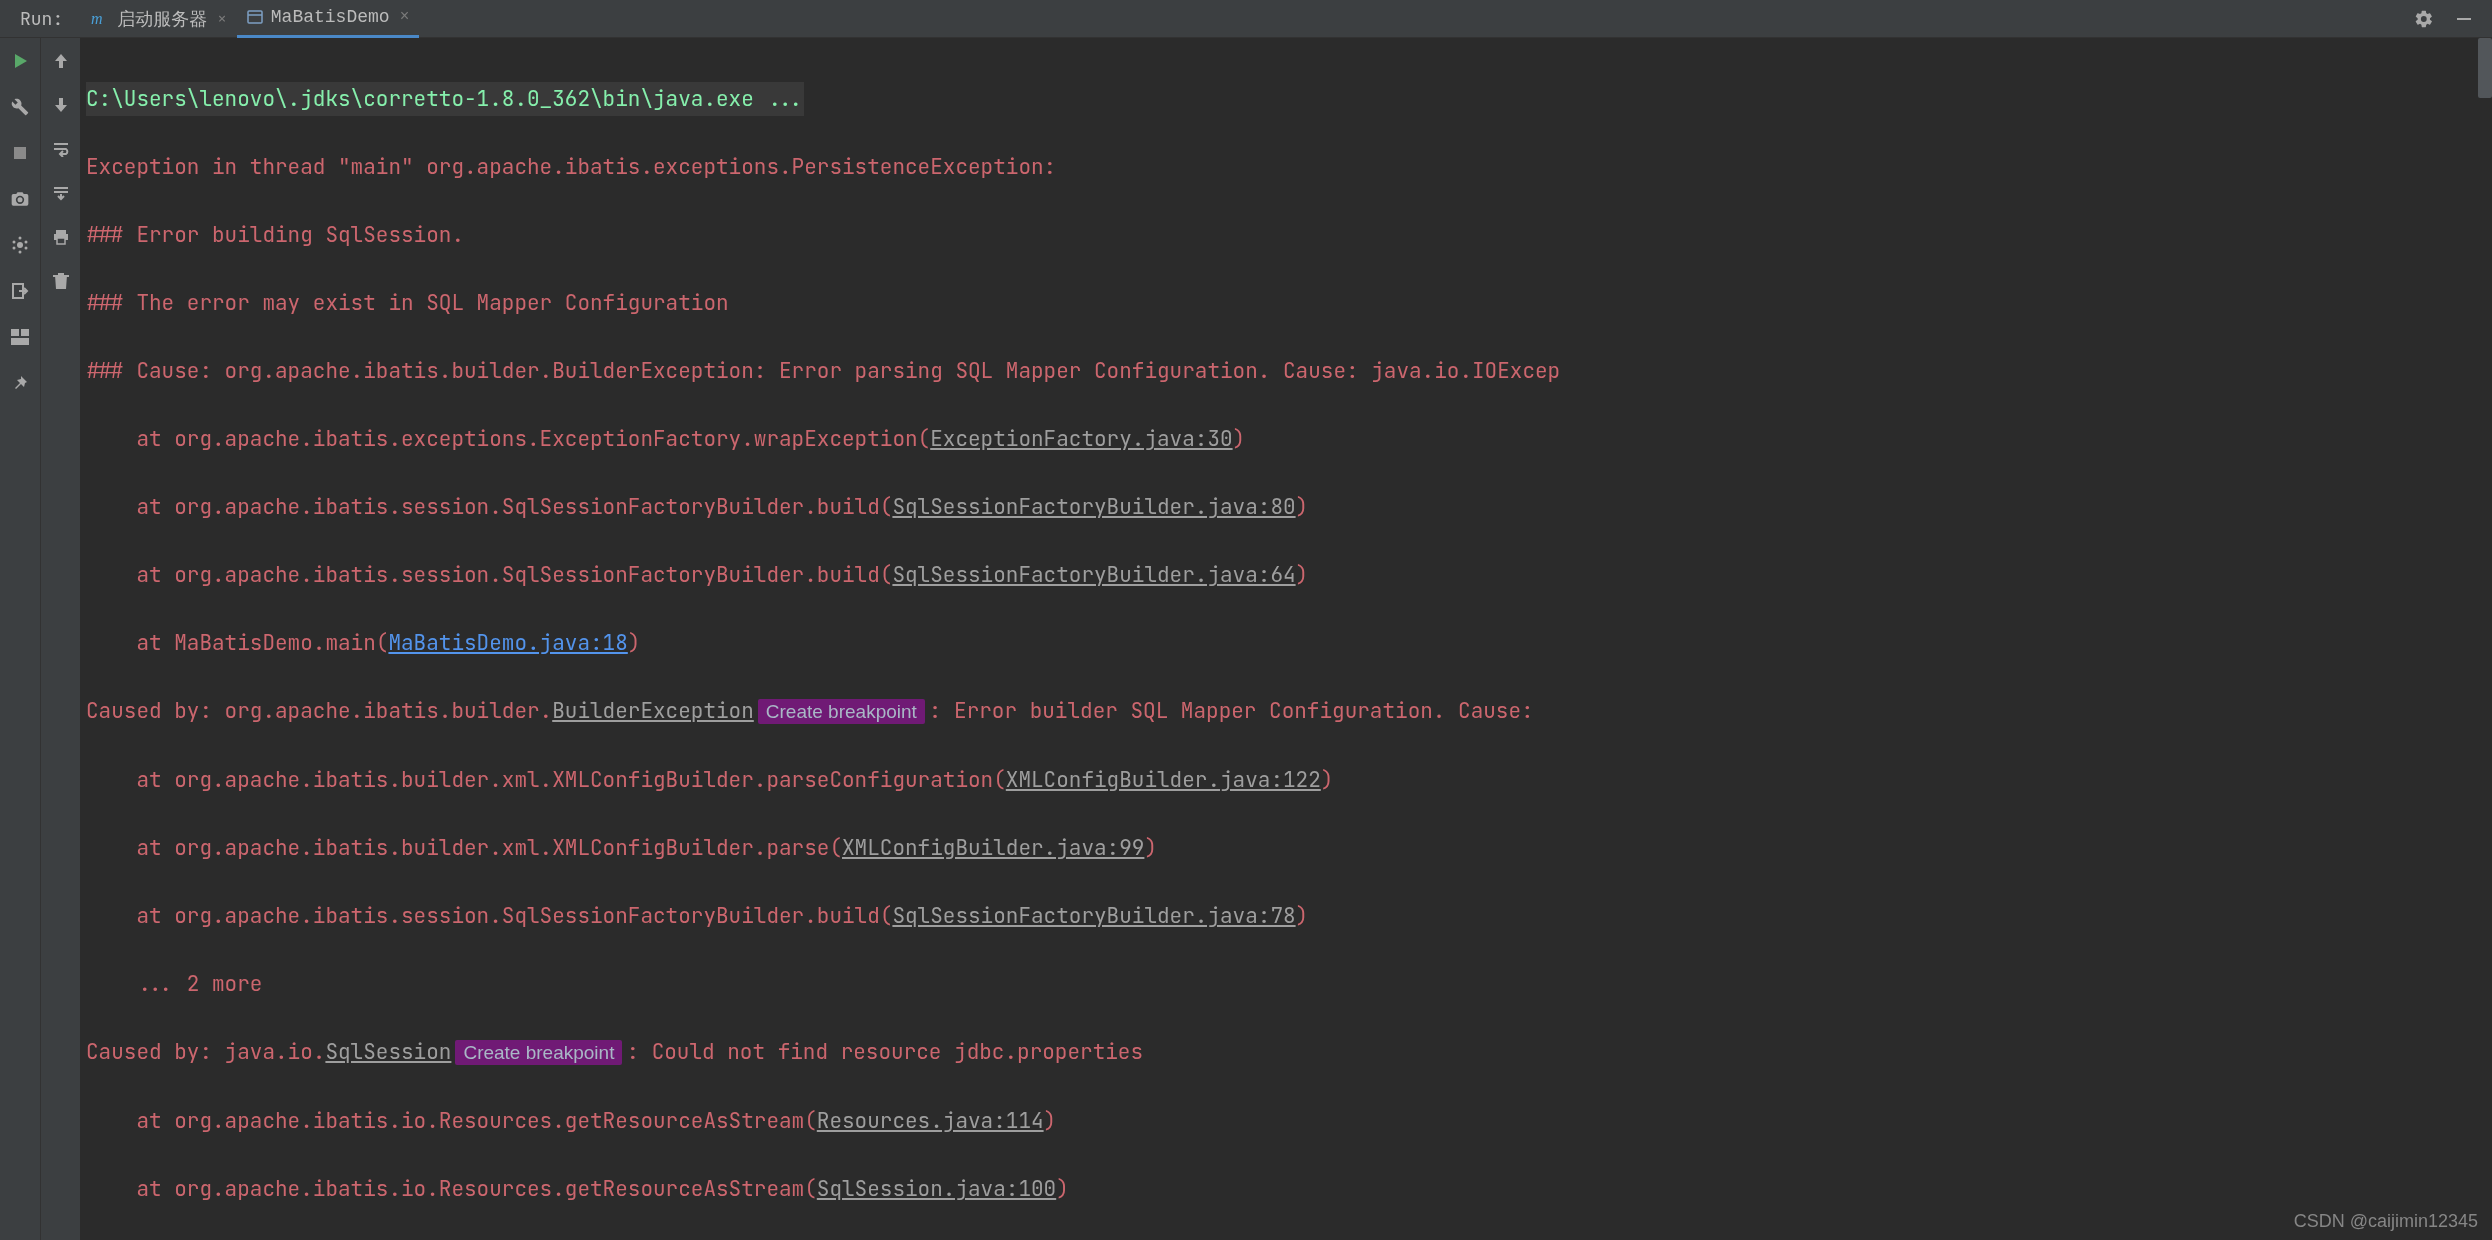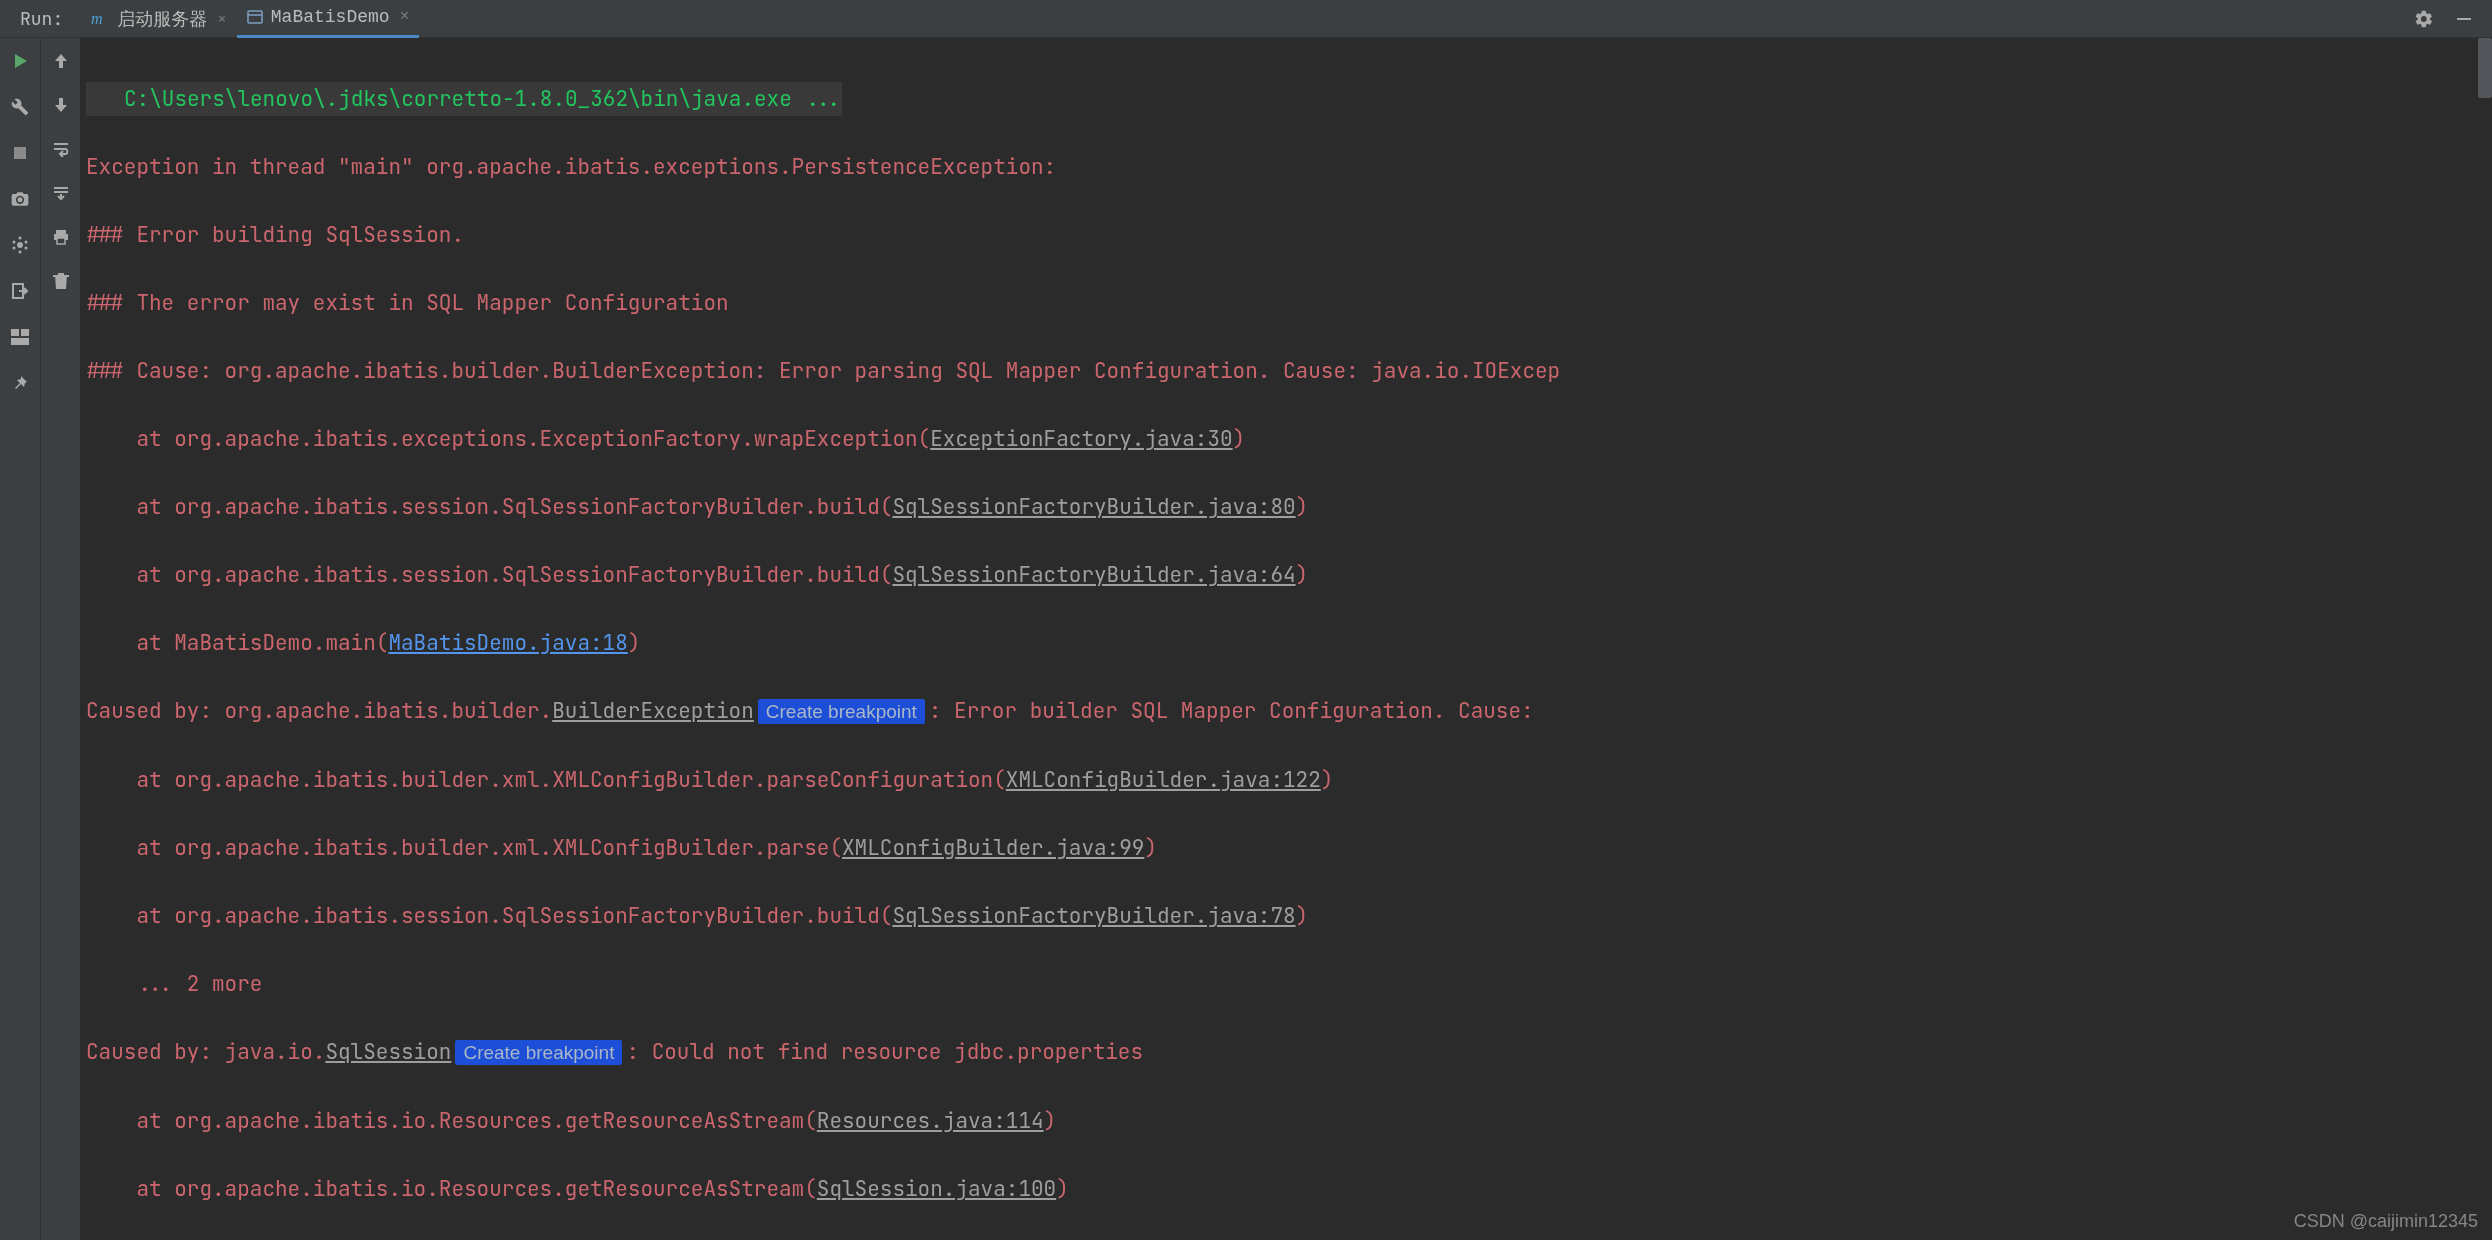--- a/index.html
+++ b/index.html
@@ -47,26 +47,26 @@
     border-left:1px solid #323232;
   }
   .gbtn { width:26px; height:26px; display:flex; align-items:center; justify-content:center; color:#a9a9a9; cursor:pointer; }
   .gbtn.run svg path { fill:#59a869; }
   .console {
     flex:1; background:#2b2b2b; padding:10px 0 0 6px;
     white-space:pre; overflow:hidden;
     line-height:34px;
   }
   .ln { display:block; }
-  .cmd { background:#393939; color:#22c55e; display:inline-block;padding-left:38px; }
+  .cmd { background:#393939; color:#86efac; display:inline-block; }
   .err { color:#cc666e; }
   .link { color:#9e9e9e; text-decoration:underline; cursor:pointer; }
   .linkblue { color:#5394ec; text-decoration:underline; cursor:pointer; }
   .bp {
-    background:#1d4ed8; color:#a9b7c6;
+    background:#701a75; color:#a9b7c6;
     padding:2px 8px; margin:0 4px;
     font-family:"Segoe UI",sans-serif; font-size:19px;
     border-radius:2px;
   }
   .watermark {
     position:absolute; right:14px; bottom:8px;
     color:#868686; font-size:18px; font-family:sans-serif;margin-top:40px;
   }
   .scrollbar {
     position:absolute; right:0; top:38px; width:14px; height:60px;

